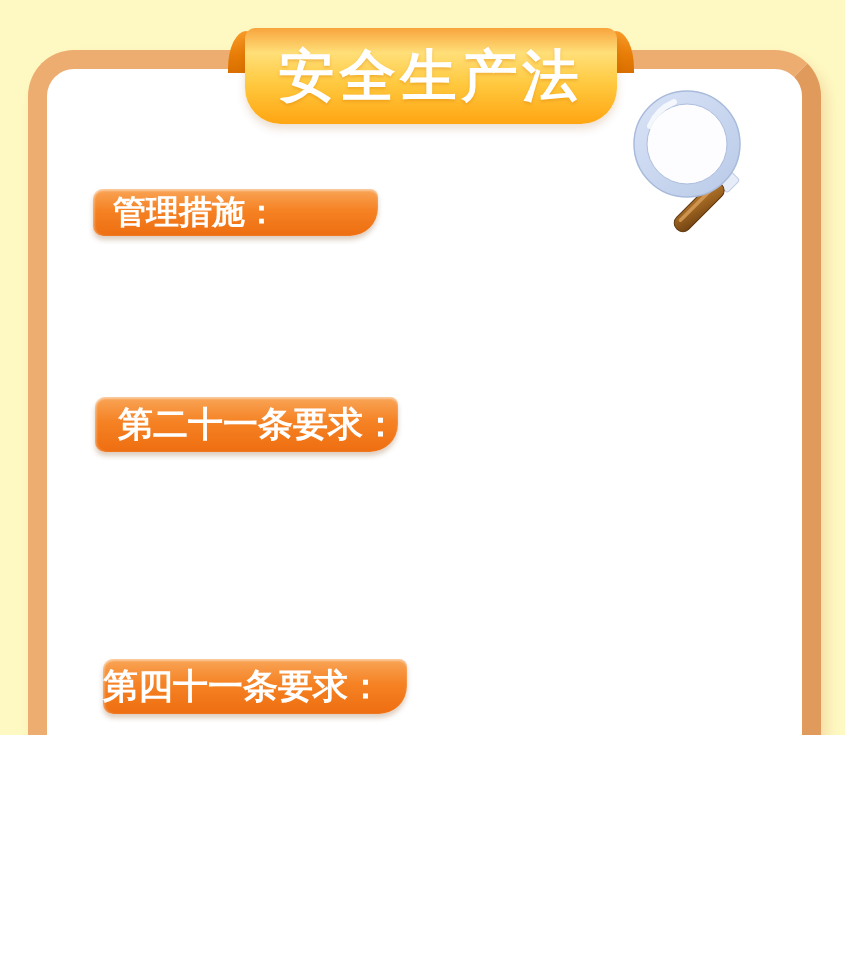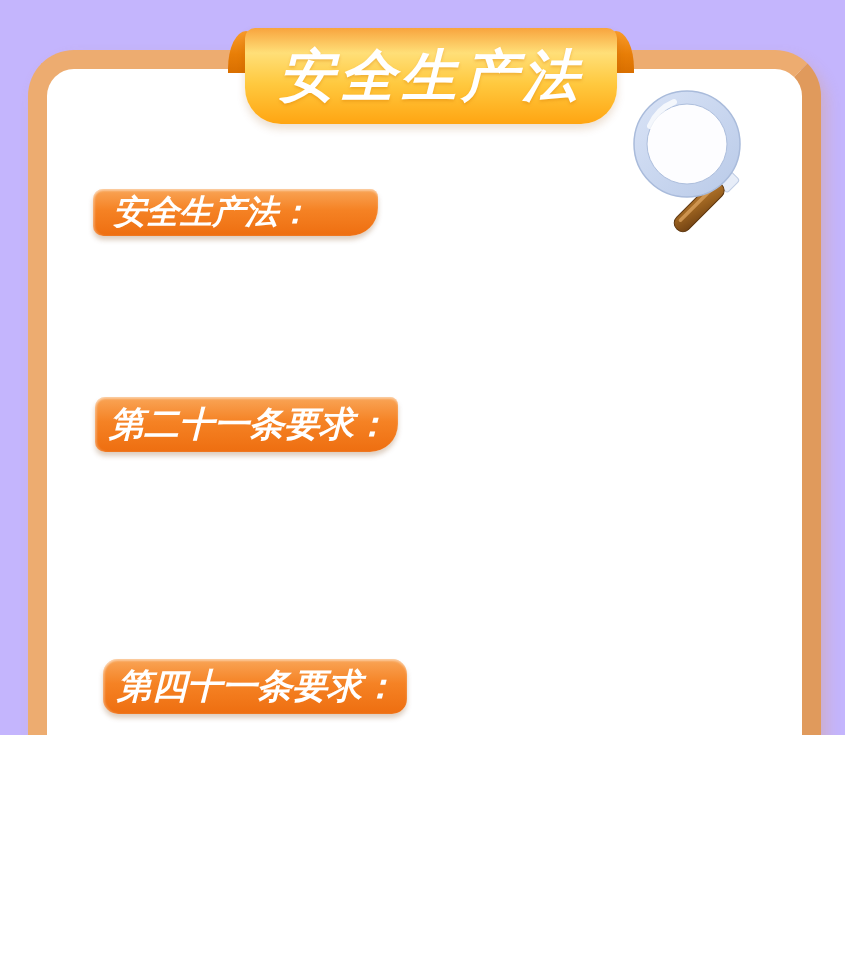--- a/index.html
+++ b/index.html
@@ -1,22 +1,21 @@
 <!DOCTYPE html>
 <html><head>
 <meta charset="utf-8">
 <style>
   html,body{margin:0;padding:0;background:#ffffff;}
   .canvas{
     position:relative;
     width:845px;height:735px;
-    background:#c4b5fd;
+    background:#fef9c3;
     overflow:hidden;
     font-family:"Liberation Sans", sans-serif;
-    font-style:italic;
   }
   
   .frame{
     position:absolute;
     left:28px;top:50px;
     width:793px;height:898px;
     box-sizing:border-box;
     border:19px solid #EDAC70;
     border-right-color:#E09A5C;
     border-bottom-color:#E7A263;
@@ -53,22 +52,22 @@
     position:absolute;
     background:linear-gradient(180deg,#F9A557 0%,#F58224 45%,#EE6E10 100%);
     border-radius:10px 8px 28px 10px;
     color:#ffffff;font-weight:bold;
     display:flex;align-items:center;
     box-shadow:0 4px 5px rgba(120,60,0,.25), inset 0 2px 2px rgba(255,255,255,.40), inset 2px 0 2px rgba(255,255,255,.25);
     box-sizing:border-box;
     white-space:nowrap;
   }
   .badge-1{left:93px;top:189px;width:285px;height:47px;font-size:33px;padding-left:20px;}
-  .badge-2{left:95px;top:397px;width:303px;height:55px;font-size:35px;padding-left:14px;}
-  .badge-3{left:103px;top:659px;width:304px;height:55px;font-size:35px;padding-left:14px;border-radius:15px;}
+  .badge-2{left:95px;top:397px;width:303px;height:55px;font-size:35px;padding-left:14px;justify-content:flex-end;}
+  .badge-3{left:103px;top:659px;width:304px;height:55px;font-size:35px;}
   
   .body-text{
     position:absolute;left:84px;width:692px;
     font-size:29px;line-height:39px;
     color:#2F2F2F;
     text-align:justify;
     letter-spacing:0.5px;
   }
   .body-1{top:260px;}
   .body-2{top:479px;}
@@ -105,21 +104,21 @@
       <rect x="103" y="88" width="20" height="18" rx="3" fill="#E7EDF8" stroke="#C0CDE4" stroke-width="1"></rect>
       <rect x="104.5" y="104" width="17" height="63" rx="8" fill="url(#wood)" stroke="#5E370F" stroke-width="1"></rect>
       <rect x="107.5" y="108" width="3.5" height="52" rx="1.7" fill="#D9A05B" opacity="0.8"></rect>
     </g>
     <circle cx="75" cy="62" r="53" fill="url(#rim)" stroke="#A9BBDB" stroke-width="1.5"></circle>
     <circle cx="75" cy="62" r="40" fill="#FDFDFF" stroke="#AEBfdd" stroke-width="1"></circle>
     <path d="M 38 44 A 45 45 0 0 1 62 20" fill="none" stroke="#FFFFFF" stroke-width="6" stroke-linecap="round" opacity="0.75"></path>
   </svg>
 
   <div class="badge badge-1">
-    <span>安全生产法：</span>
+    <span>管理措施：</span>
   </div>
 
   <div class="badge badge-2">
     <span>第二十一条要求：</span>
   </div>
 
   <div class="badge badge-3">
     <span>第四十一条要求：</span>
   </div>
 

